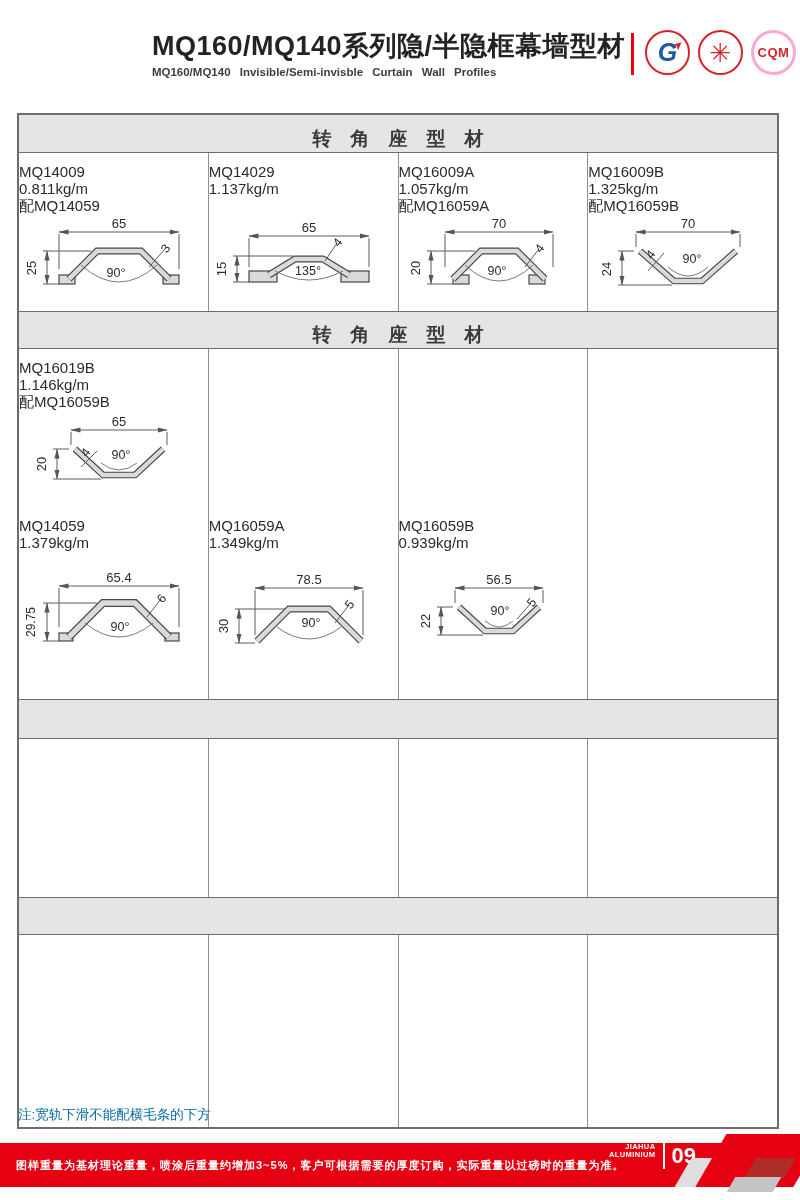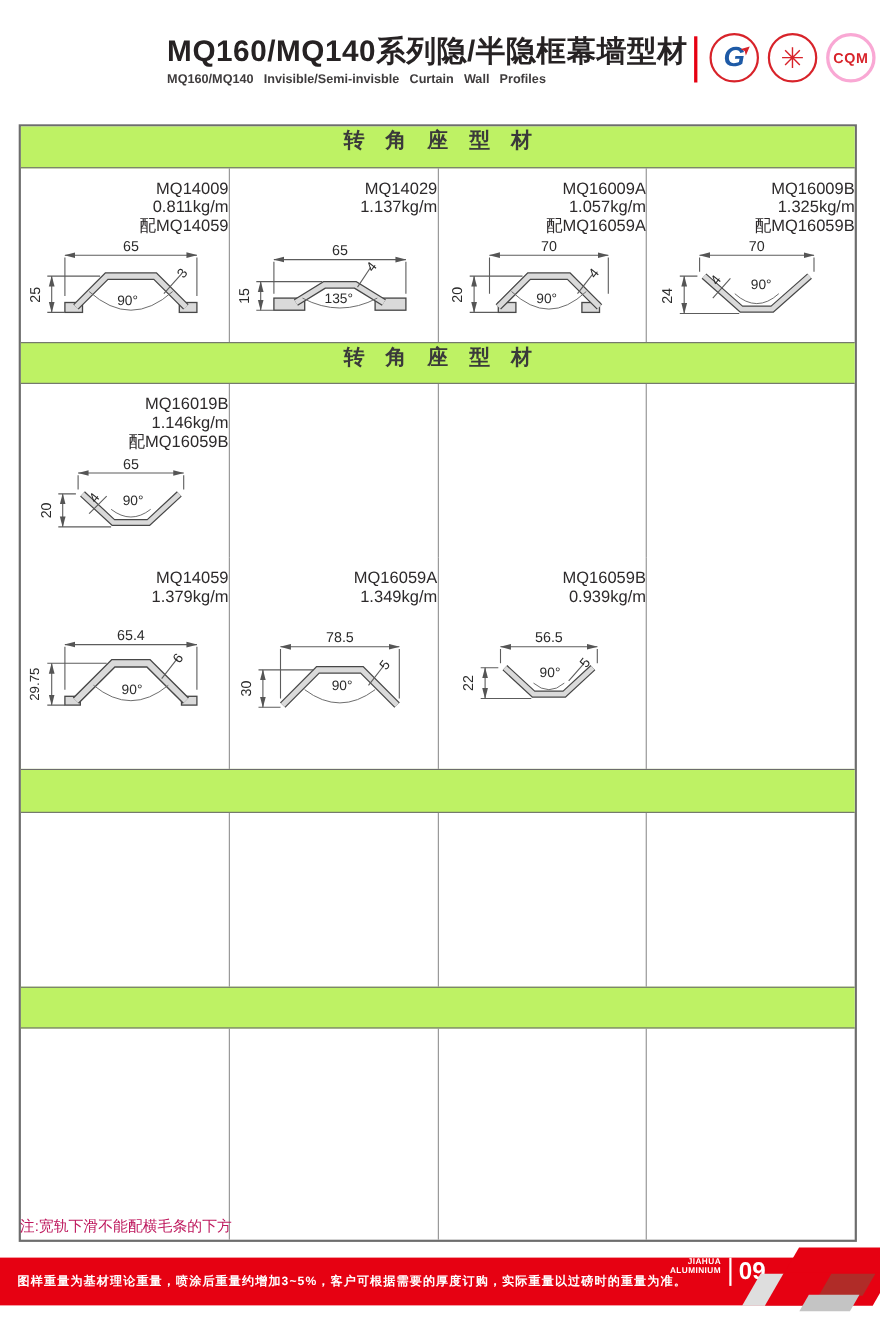--- a/index.html
+++ b/index.html
@@ -18,46 +18,46 @@
   .logo-gb .g-glyph{color:#1e5aa6;font-size:25px;font-weight:bold;font-style:italic}
   .logo-gb .g-arrow{position:absolute;right:5px;top:6px;color:#d8232a;font-size:12px;transform:rotate(-42deg)}
   .logo-emblem{border:2px solid #d8232a}
   .logo-emblem .emblem-glyph{color:#d8232a;font-size:26px;line-height:1}
   .logo-cqm{border:3px solid #f9a8d4}
   .logo-cqm .cqm-text{color:#d8232a;font-size:13px;font-weight:bold;letter-spacing:.5px}
 
   
   .profile-table{position:absolute;left:17px;top:113px;width:758px;border:2px solid #6d6d6d;
                  box-sizing:content-box;background:#fff}
-  .band{height:38px;background:#bef264;border-top:1.5px solid #6d6d6d;border-bottom:1.5px solid #6d6d6d;
-        display:flex;align-items:flex-start;justify-content:center;box-sizing:border-box}
+  .band{height:38px;background:#e5e5e5;border-top:1.5px solid #6d6d6d;border-bottom:1.5px solid #6d6d6d;
+        display:flex;align-items:flex-end;justify-content:center;box-sizing:border-box}
   .band:first-child{border-top:none}
   .band.tall{height:40px}
   .band-label{font-size:19px;font-weight:bold;color:#3a3a3a;letter-spacing:19px;padding-left:19px;white-space:nowrap}
   .row{display:flex;height:158px}
   .row.tall{height:192px}
-  .cell{flex:1;border-right:1px solid #8f8f8f;box-sizing:border-box;text-align:right;padding-top:10px;overflow:hidden}
+  .cell{flex:1;border-right:1px solid #8f8f8f;box-sizing:border-box;text-align:left;padding-top:10px;overflow:hidden}
   .cell:last-child{border-right:none}
   .c-line{font-size:15px;line-height:17px;height:17px;color:#2d2a2b}
   svg.drawing{display:block;margin:3px auto 0}
 
   
   svg text{font-family:"Liberation Sans","DejaVu Sans",sans-serif}
   .dim{stroke:#5c5c5c;stroke-width:1;fill:none}
   .arc{stroke:#6b6b6b;stroke-width:.9;fill:none}
   .pf-o{stroke:#474747;fill:none}
   .pf-i{stroke:#dadada;fill:none}
   .pf-r{fill:#dadada;stroke:#474747;stroke-width:1.2}
   .dlab{font-size:13px;fill:#2b2b2b;text-anchor:middle}
   .dlab.small{font-size:12px}
   .ang{font-size:12.5px;fill:#2b2b2b;text-anchor:middle}
   .thk{font-size:12.5px;fill:#2b2b2b;text-anchor:middle}
 
   
-  .note{position:absolute;left:18px;top:1106px;font-size:13.5px;color:#be185d}
+  .note{position:absolute;left:18px;top:1106px;font-size:13.5px;color:#0369a1}
 
   
   .footer-band{position:absolute;left:0;top:1143px;width:748px;height:44px;background:#e60112;
                clip-path:polygon(0 0,100% 0,calc(100% - 19px) 100%,0 100%)}
   .disclaimer{position:absolute;left:16px;top:0;line-height:44px;color:#fff;font-weight:bold;
               font-size:11px;letter-spacing:1px;white-space:nowrap}
   .band-right{position:absolute;right:52px;top:0;height:100%;display:flex;align-items:flex-start;gap:7px}
   .brand{color:#fff;font-size:7.5px;font-weight:bold;line-height:8px;text-align:right;letter-spacing:.4px}
   .brand-divider{width:2px;height:26px;background:#fff}
   .page-number{color:#fff;font-size:22px;font-weight:bold}

